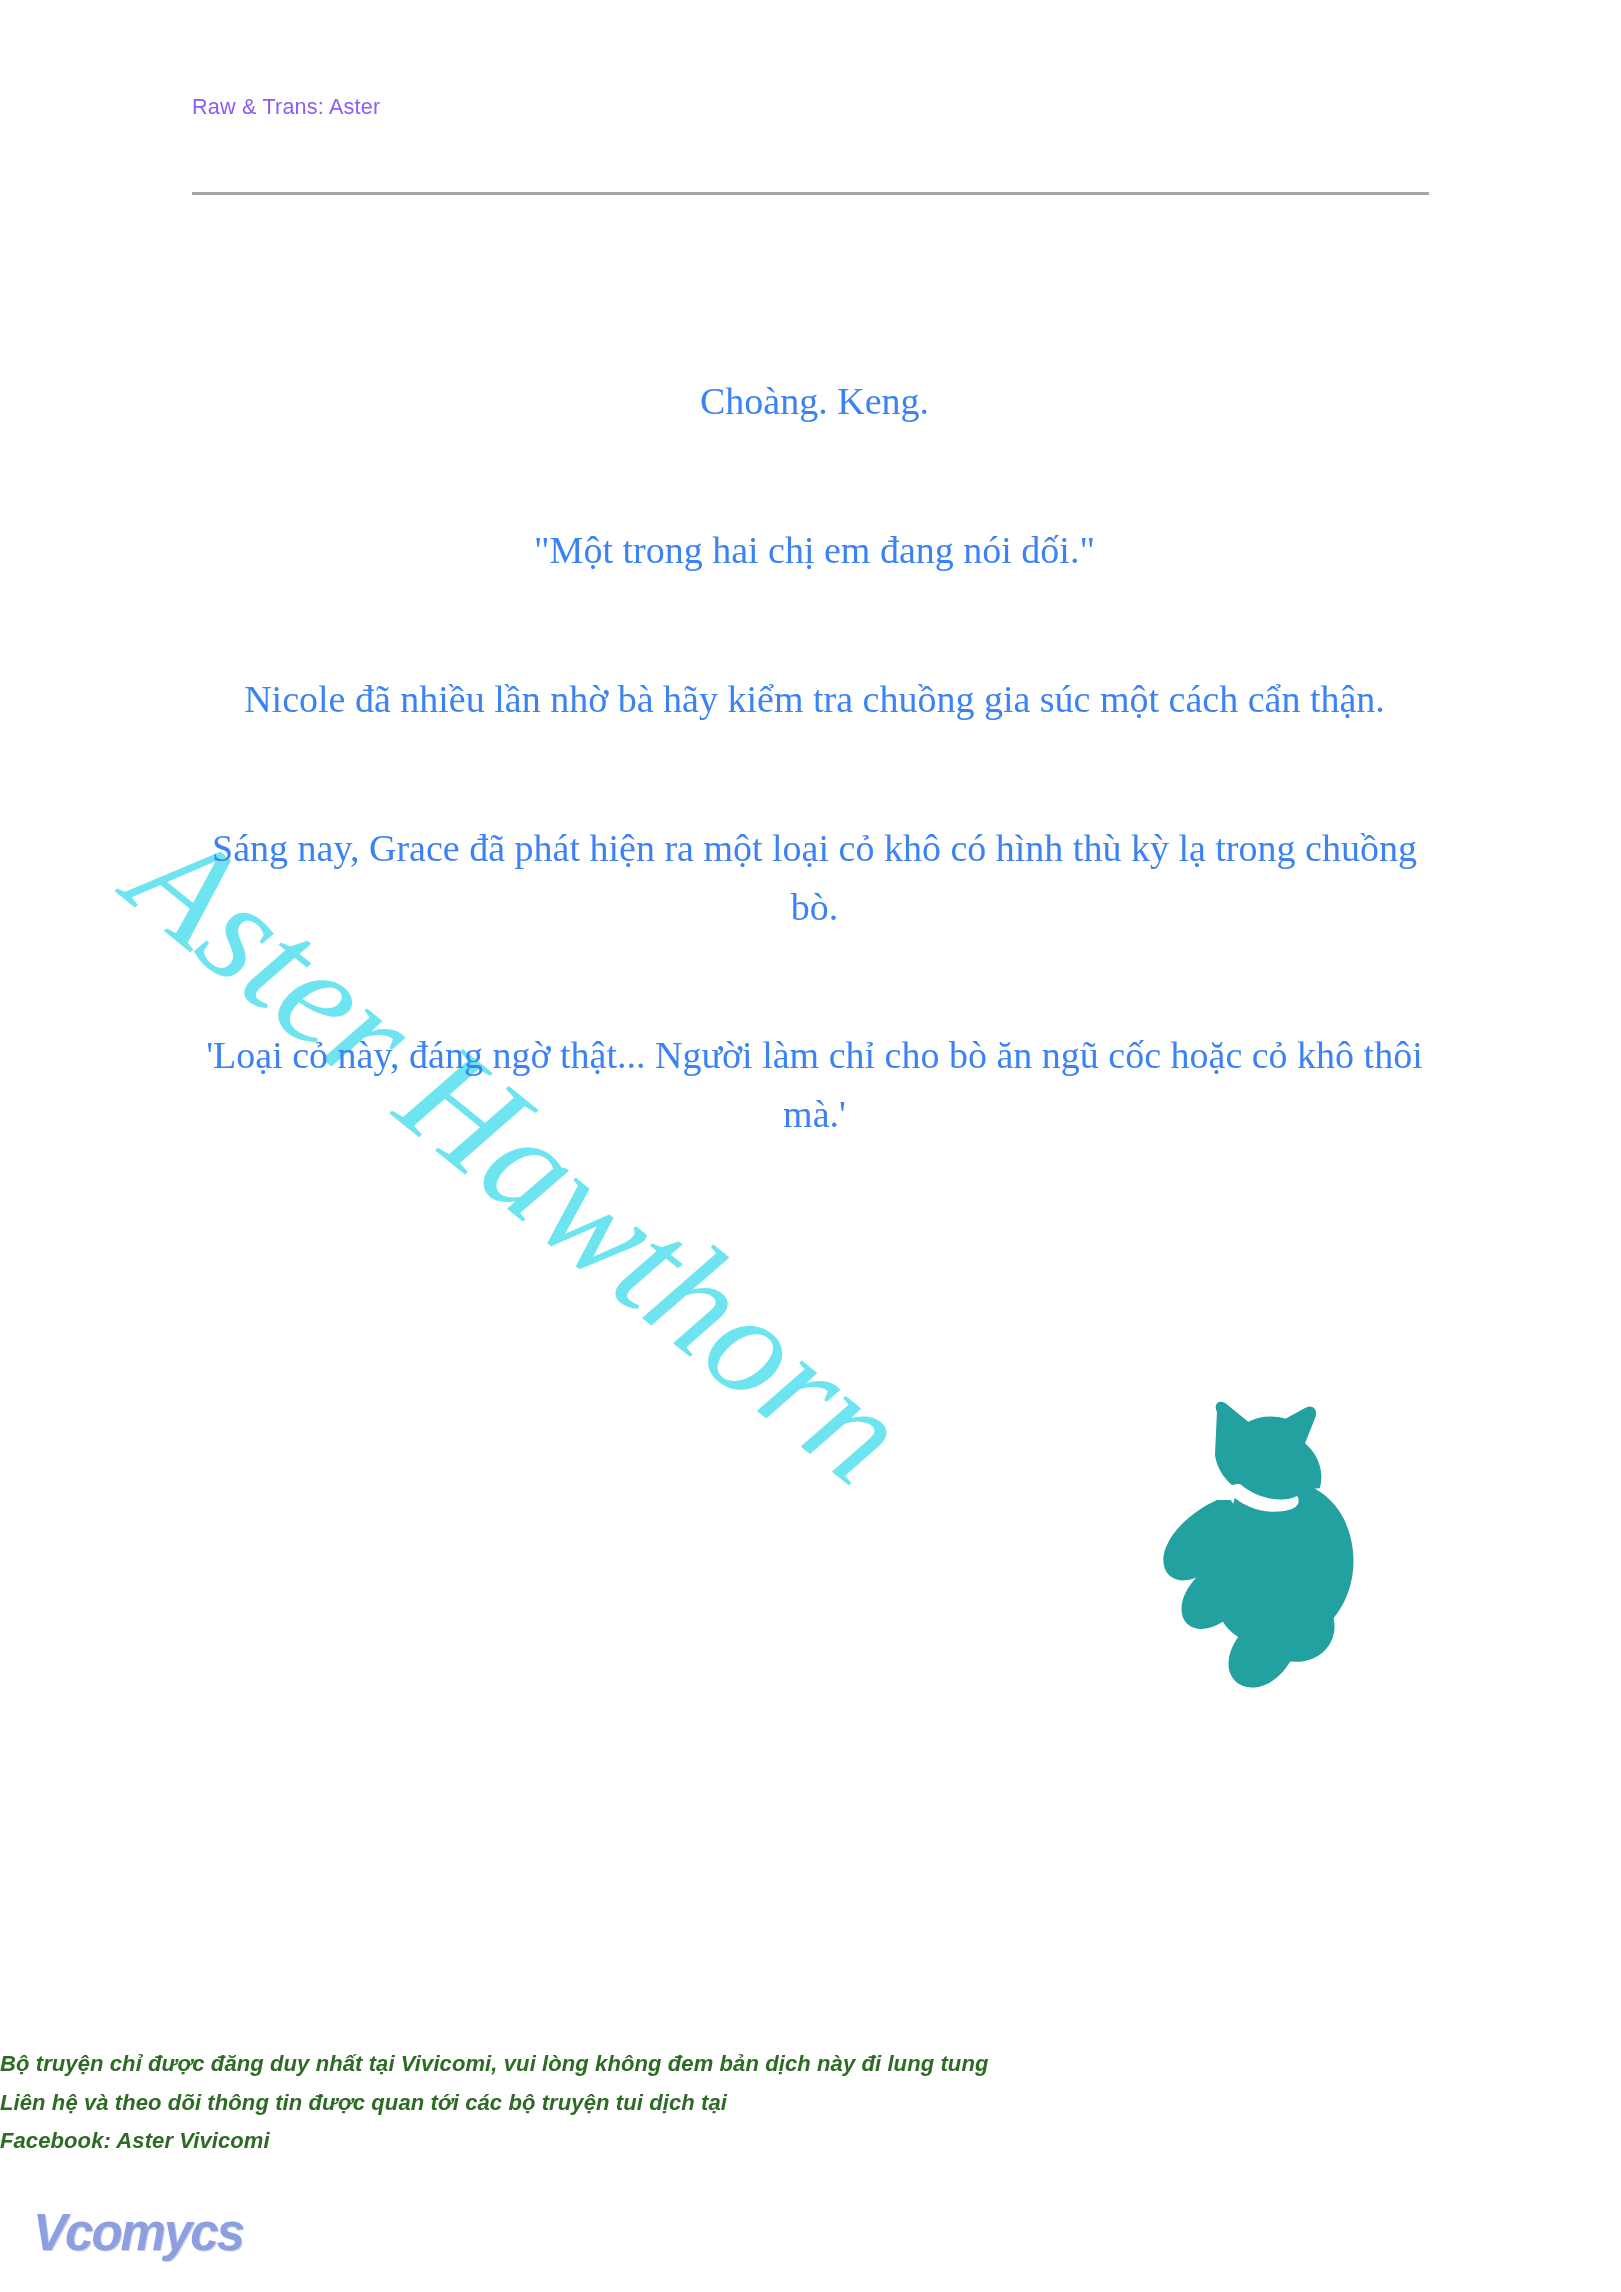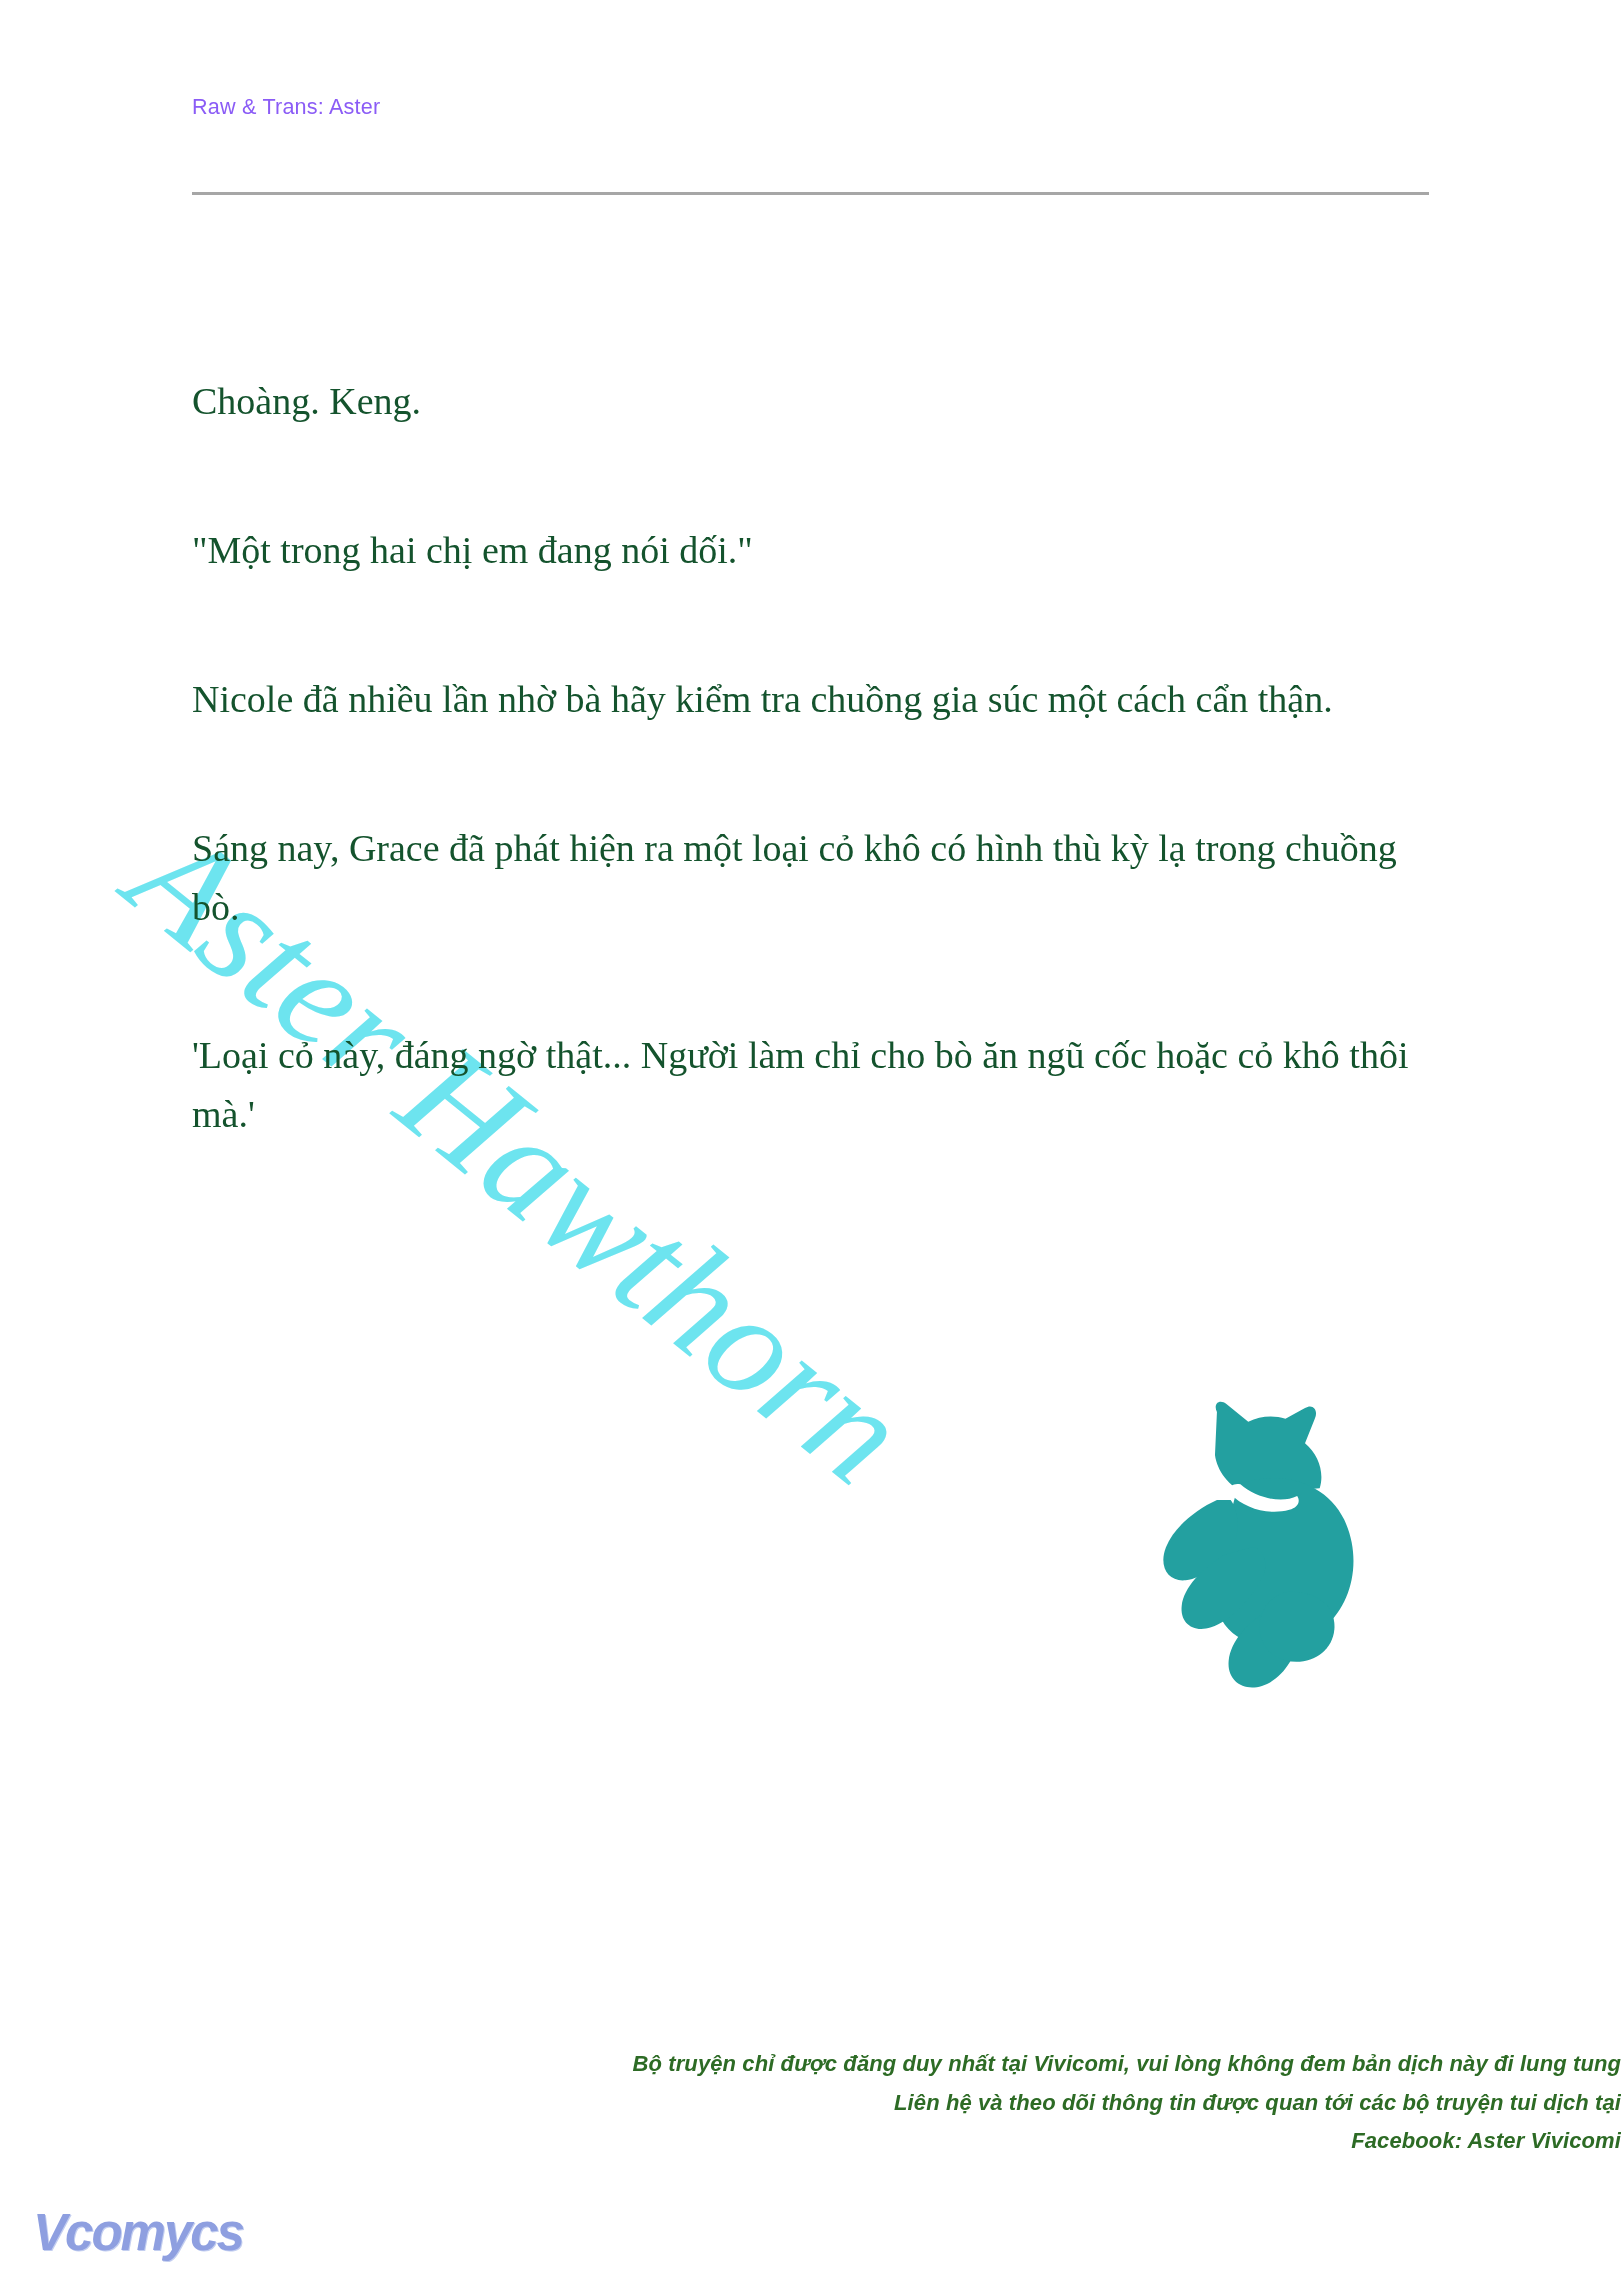--- a/index.html
+++ b/index.html
@@ -81,33 +81,33 @@
     position: absolute;
     left: 192px;
     top: 372px;
     width: 1245px;
     z-index: 2;
   }
   .para {
     font-family: "Liberation Serif", "DejaVu Serif", serif;
     font-size: 38px;
     line-height: 1.55;
-    color: #14532d;
+    color: #3b82f6;
     margin: 0 0 90px 0;
-    text-align: left;
+    text-align: center;
   }
   .para:last-child { margin-bottom: 0; }
 
   
   #page-footer {
     position: absolute;
     left: 0;
     top: 2045px;
     width: 1621px;
-    text-align: right;
+    text-align: left;
     z-index: 2;
   }
   .footer-line {
     font-family: "Liberation Sans", "DejaVu Sans", sans-serif;
     font-weight: bold;
     font-style: italic;
     font-size: 22px;
     line-height: 1.75;
     color: #2d6b25;
     letter-spacing: 0.1px;

